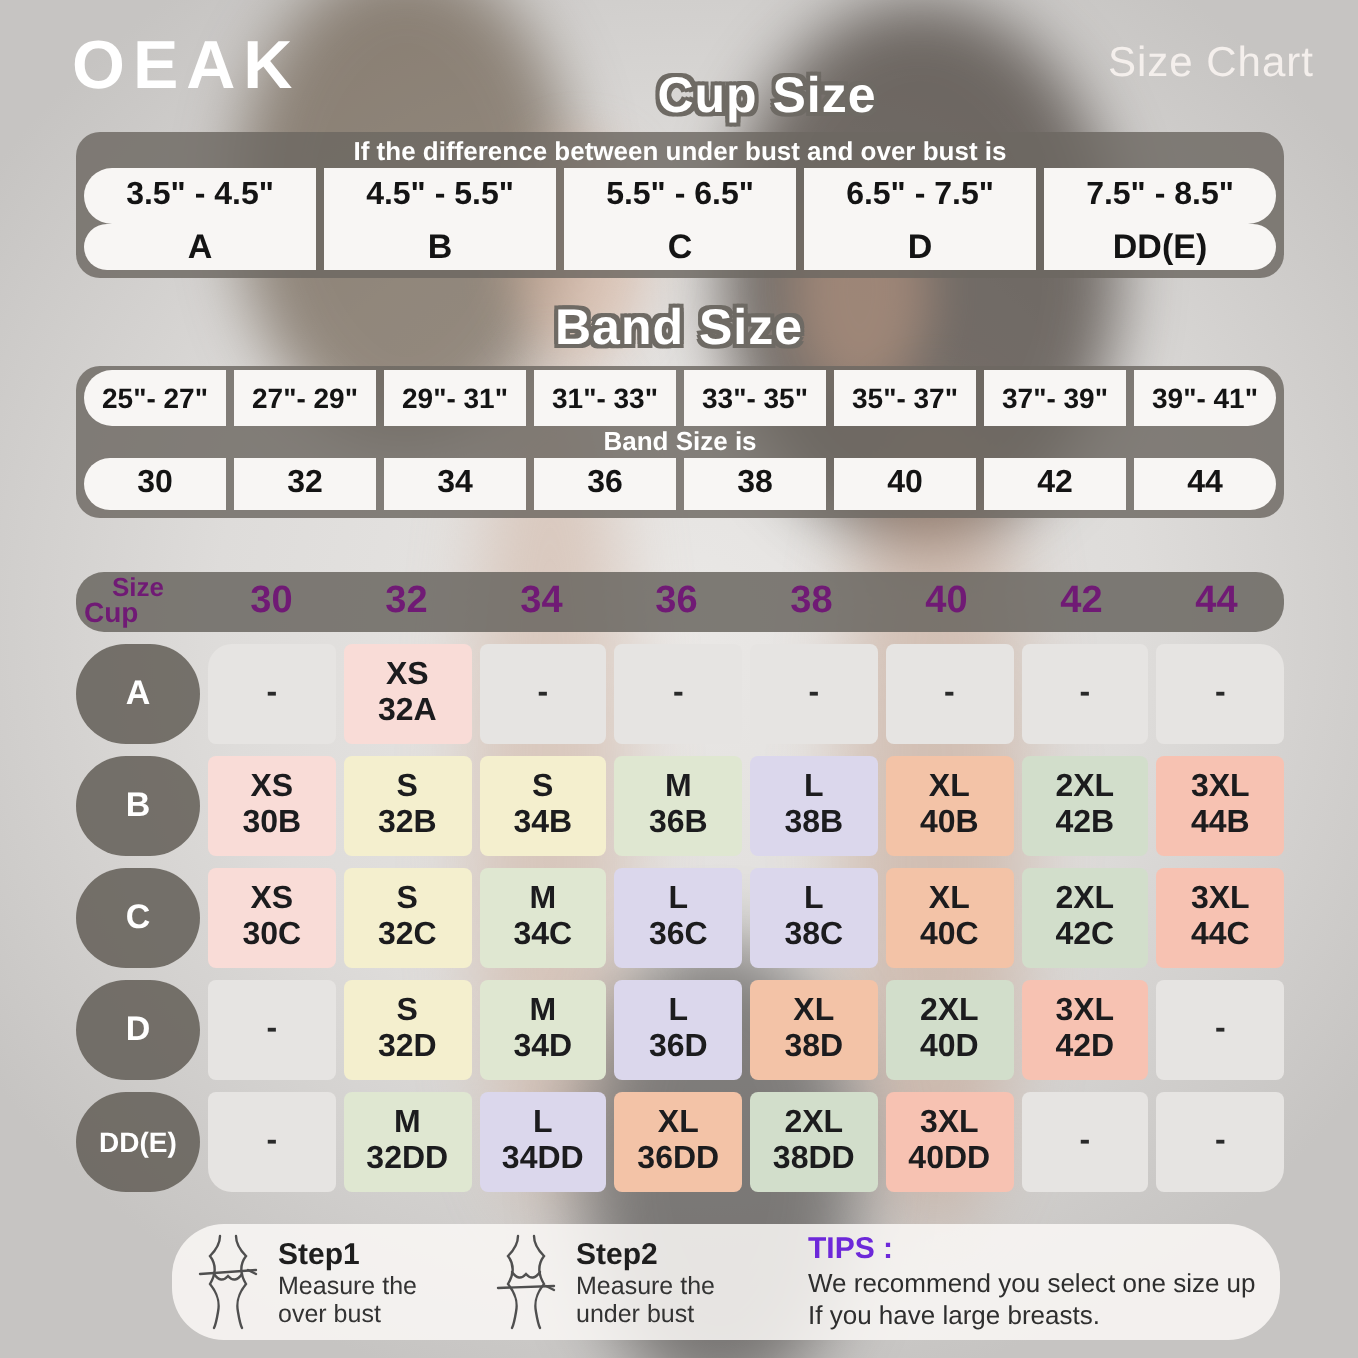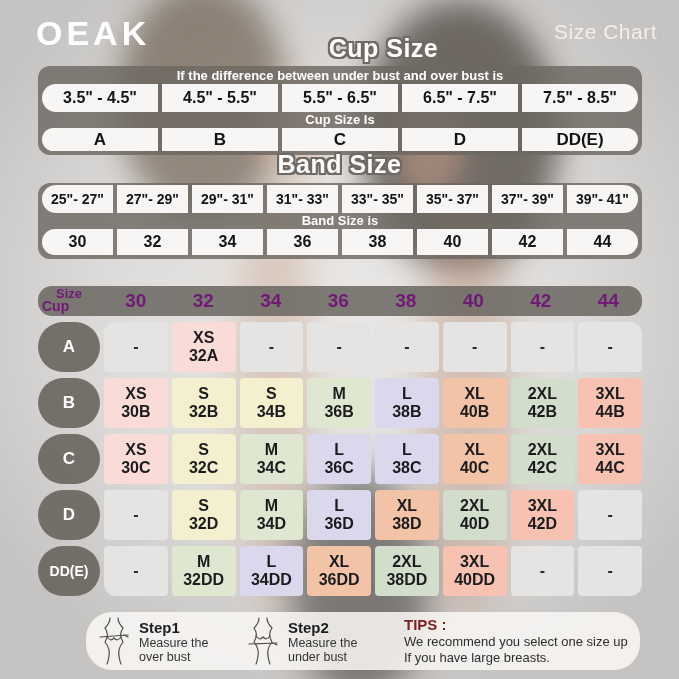--- a/index.html
+++ b/index.html
@@ -73,21 +73,21 @@
   .rt-bl{border-bottom-left-radius:12px;} .rt-br{border-bottom-right-radius:12px;}
 
   .footer{position:absolute;left:86px;top:612px;width:554px;height:58px;
     background:rgba(250,248,246,.85);border-radius:26px;display:flex;align-items:center;
     box-sizing:border-box;padding:0 10px 0 8px;color:#222;}
   .step-icon{flex:0 0 auto;}
   .step-text{width:104px;margin-left:5px;}
   .step-title{font-size:15px;font-weight:bold;color:#1e1e1e;line-height:17px;}
   .step-line{font-size:12.5px;line-height:14px;color:#333;}
   .tips{margin-left:12px;}
-  .tips-label{font-size:15px;font-weight:bold;line-height:18px;color:#7f1d1d;}
+  .tips-label{font-size:15px;font-weight:bold;line-height:18px;color:#6d28d9;}
   .tips-line{font-size:13px;line-height:16px;color:#2e2e2e;}
   svg.figure{stroke:#4f4f4f;fill:none;stroke-width:1.2;stroke-linecap:round;}
 </style>
 </head>
 <body>
 
 <div class="canvas">
   <div class="vignette"></div>
   <div>
     <div class="blob hair1"></div>
@@ -106,21 +106,20 @@
 
   <div class="section-dark sec-cup">
     <div class="instr">If the difference between under bust and over bust is</div>
     <div class="white-row row-5">
         <div class="cell">3.5" - 4.5"</div>
         <div class="cell">4.5" - 5.5"</div>
         <div class="cell">5.5" - 6.5"</div>
         <div class="cell">6.5" - 7.5"</div>
         <div class="cell">7.5" - 8.5"</div>
       </div>
-    <div class="instr">Cup Size Is</div>
     <div class="white-row row-5 row-cups">
         <div class="cell">A</div>
         <div class="cell">B</div>
         <div class="cell">C</div>
         <div class="cell">D</div>
         <div class="cell">DD(E)</div>
       </div>
   </div>
 
   <div class="big-heading heading-band">Band Size</div>

